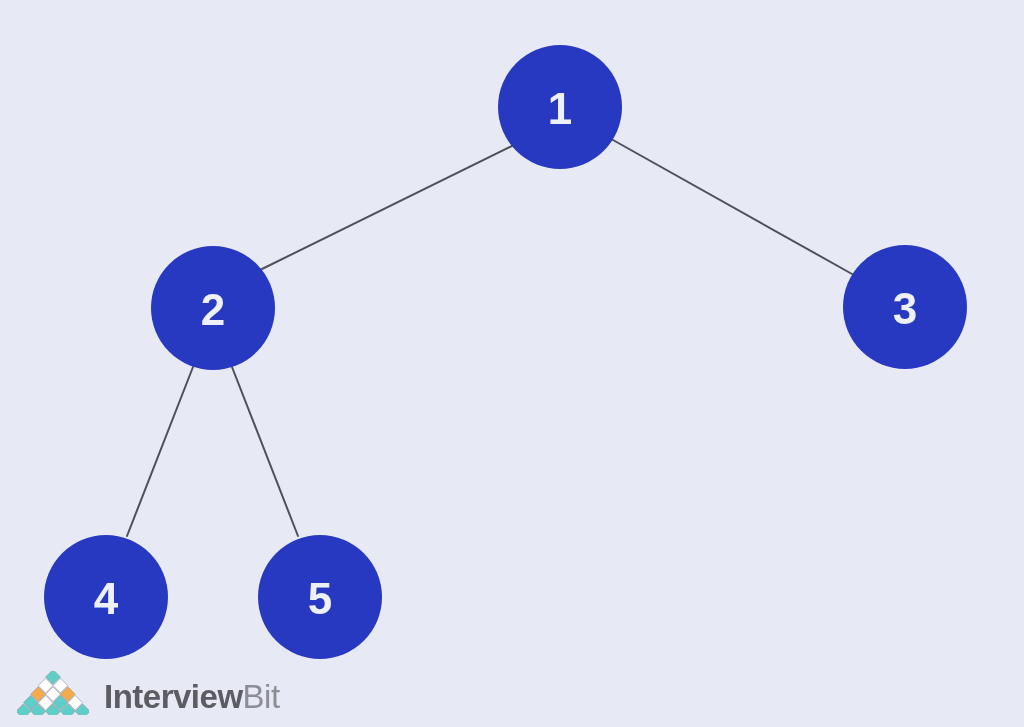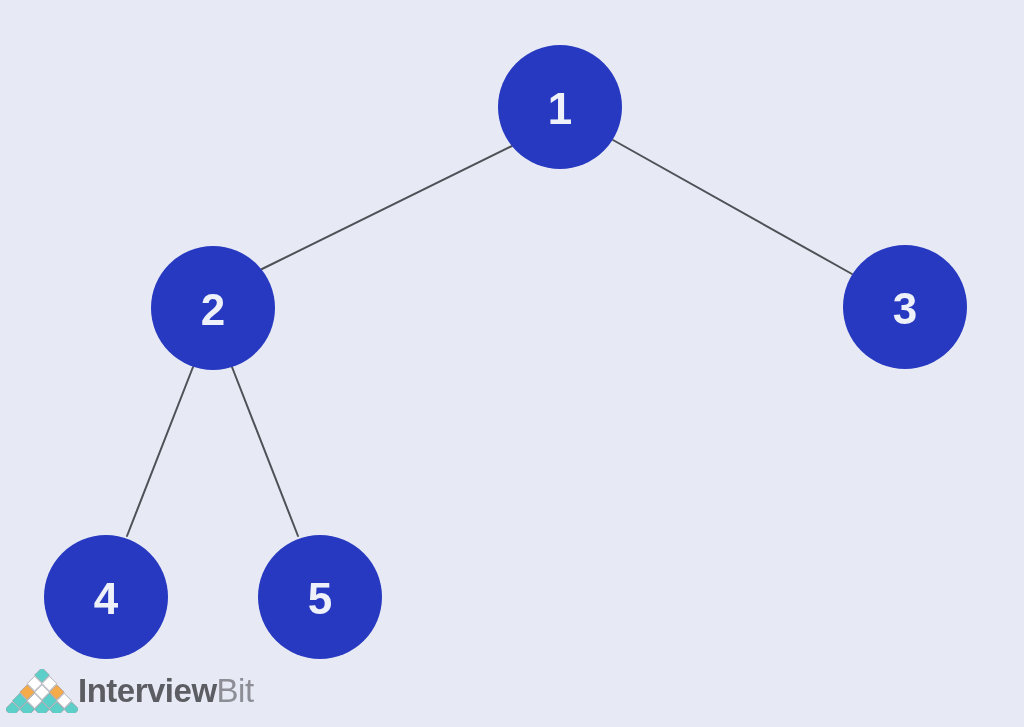--- a/index.html
+++ b/index.html
@@ -32,25 +32,25 @@
     font-weight: bold;
     fill: #eef0fa;
     text-anchor: middle;
     dominant-baseline: central;
     font-size: 44px;
     letter-spacing: 0px;
   }
   
   #brand-logo {
     position: absolute;
-    left: 6px;
+    left: 17px;
     bottom: 12px;
     display: flex;
-    align-items: center;
-    gap: 0;
+    align-items: flex-end;
+    gap: 15px;
     height: 48px;
   }
   #logo-mark {
     width: 72px;
     height: 44px;
     display: block;
   }
   #logo-wordmark {
     font-family: "Liberation Sans", sans-serif;
     font-size: 33px;

